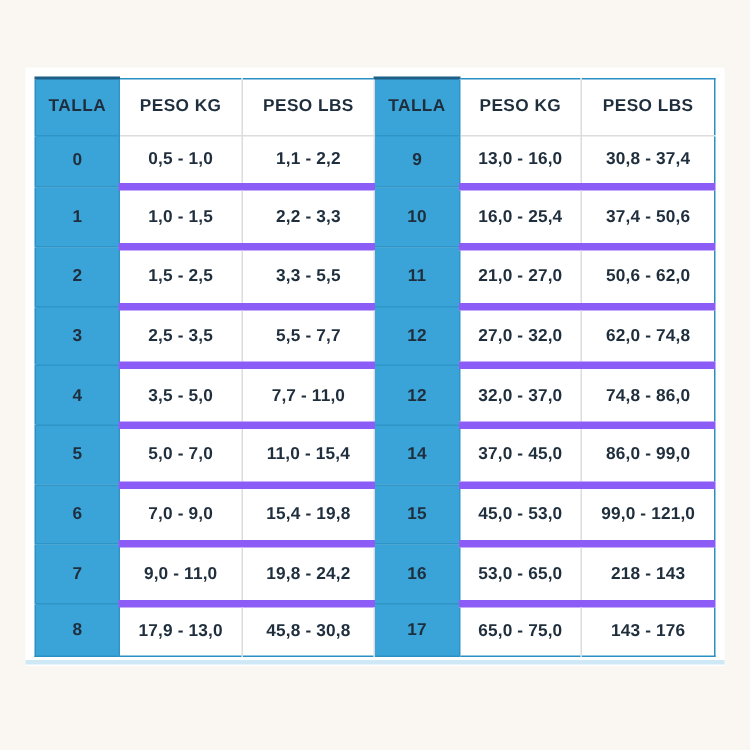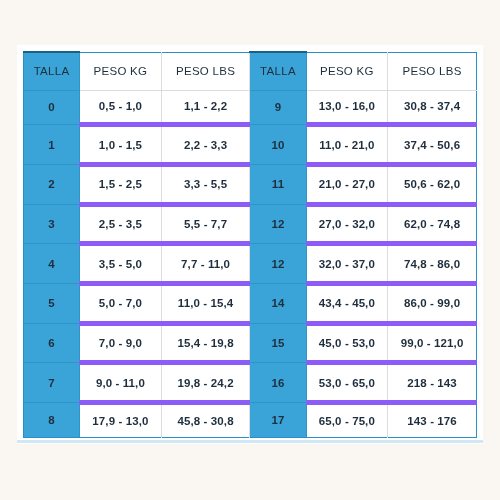--- a/index.html
+++ b/index.html
@@ -64,21 +64,21 @@
     border-bottom: none;
   }
   #size-table td:last-child,
   #size-table th:last-child {
     border-right: none;
   }
 
   
   #size-table thead th {
     font-size: 11.5px;
-    font-weight: normal;
+    font-weight: bold;
     letter-spacing: 0.3px;
     color: #1f2e3d;
     border-bottom: 1px solid #dcdcdc;
     height: 38px;
   }
 
   
   .talla-cell {
     background: #3aa4d8;
     color: #17293c;
@@ -155,21 +155,21 @@
           <td class="talla-cell">9</td>
           <td class="value-cell">13,0 - 16,0</td>
           <td class="value-cell">30,8 - 37,4</td>
         </tr>
 
         <tr>
           <td class="talla-cell">1</td>
           <td class="value-cell">1,0 - 1,5</td>
           <td class="value-cell">2,2 - 3,3</td>
           <td class="talla-cell">10</td>
-          <td class="value-cell">11,0 - 21,0</td>
+          <td class="value-cell">16,0 - 25,4</td>
           <td class="value-cell">37,4 - 50,6</td>
         </tr>
 
         <tr>
           <td class="talla-cell">2</td>
           <td class="value-cell">1,5 - 2,5</td>
           <td class="value-cell">3,3 - 5,5</td>
           <td class="talla-cell">11</td>
           <td class="value-cell">21,0 - 27,0</td>
           <td class="value-cell">50,6 - 62,0</td>
@@ -191,21 +191,21 @@
           <td class="talla-cell">12</td>
           <td class="value-cell">32,0 - 37,0</td>
           <td class="value-cell">74,8 - 86,0</td>
         </tr>
 
         <tr>
           <td class="talla-cell">5</td>
           <td class="value-cell">5,0 - 7,0</td>
           <td class="value-cell">11,0 - 15,4</td>
           <td class="talla-cell">14</td>
-          <td class="value-cell">43,4 - 45,0</td>
+          <td class="value-cell">37,0 - 45,0</td>
           <td class="value-cell">86,0 - 99,0</td>
         </tr>
 
         <tr>
           <td class="talla-cell">6</td>
           <td class="value-cell">7,0 - 9,0</td>
           <td class="value-cell">15,4 - 19,8</td>
           <td class="talla-cell">15</td>
           <td class="value-cell">45,0 - 53,0</td>
           <td class="value-cell">99,0 - 121,0</td>

